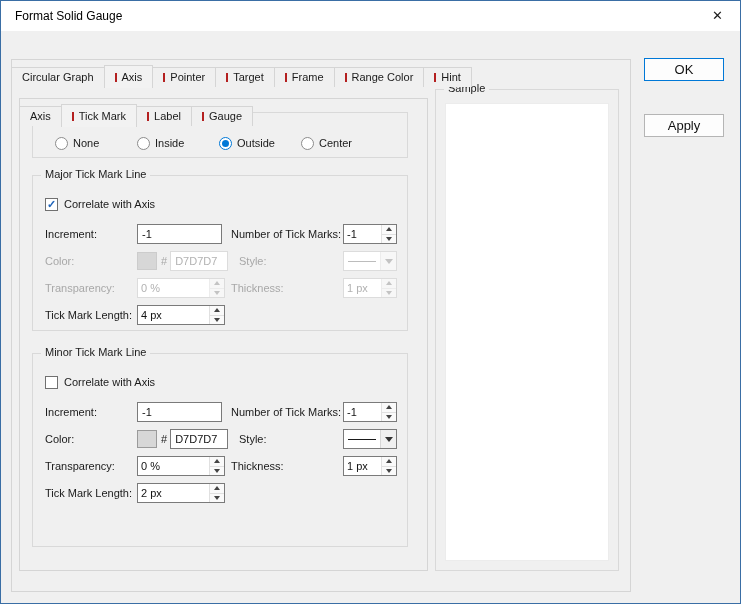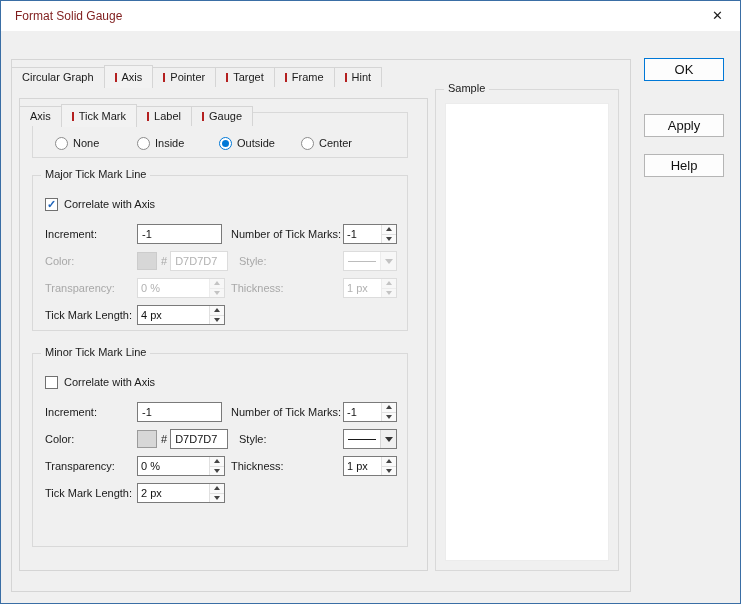--- a/index.html
+++ b/index.html
@@ -4,21 +4,21 @@
 <style>
   html,body{margin:0;padding:0;background:#cfcfcf;}
   *{box-sizing:border-box;}
   .dialog{
     position:relative;width:741px;height:604px;background:#f0f0f0;
     border:1px solid #3a6ea5;font-family:"Liberation Sans",sans-serif;
     font-size:11px;color:#1a1a1a;overflow:hidden;
   }
   
   .titlebar{position:absolute;left:0;top:0;right:0;height:30px;background:#ffffff;}
-  .title{position:absolute;left:14px;top:0;line-height:30px;font-size:12px;color:#7f1d1d;}
+  .title{position:absolute;left:14px;top:0;line-height:30px;font-size:12px;color:#000000;}
   .close{position:absolute;right:0;top:0;width:45px;height:30px;line-height:30px;
          text-align:center;font-size:13px;color:#1a1a1a;cursor:default;}
   
   .tabstrip{position:absolute;display:flex;align-items:flex-end;z-index:3;margin-top:28px;}
   .toptabs{left:10px;top:36px;height:23px;}
   .innertabs{left:18px;top:75px;height:23px;}
   .tab{
     background:#f0f0f0;border:1px solid #d5d5d5;border-bottom:none;
     padding:0 10px;height:20px;line-height:19px;margin-bottom:1px;margin-left:-1px;
     display:flex;align-items:center;white-space:nowrap;position:relative;
@@ -120,20 +120,24 @@
     <div class="tab">
         <span class="tmark"></span>
         <span>Target</span>
       </div>
     <div class="tab">
         <span class="tmark"></span>
         <span>Frame</span>
       </div>
     <div class="tab">
         <span class="tmark"></span>
+        <span>Range Color</span>
+      </div>
+    <div class="tab">
+        <span class="tmark"></span>
         <span>Hint</span>
       </div>
   </div>
 
   <div class="page"></div>
 
   <div class="tabstrip innertabs">
     <div class="tab">
         <span>Axis</span>
       </div>
@@ -385,15 +389,14 @@
 
   </div>
 
   <div class="sample">
     <span class="gtitle">Sample</span>
     <div class="sample-area"></div>
   </div>
 
   <div class="btn default" style="top:57px;">OK</div>
   <div class="btn" style="top:113px;">Apply</div>
-  <div class="btn" style="top:153px;">Help</div>
 
 </div>
 
 </body></html>

